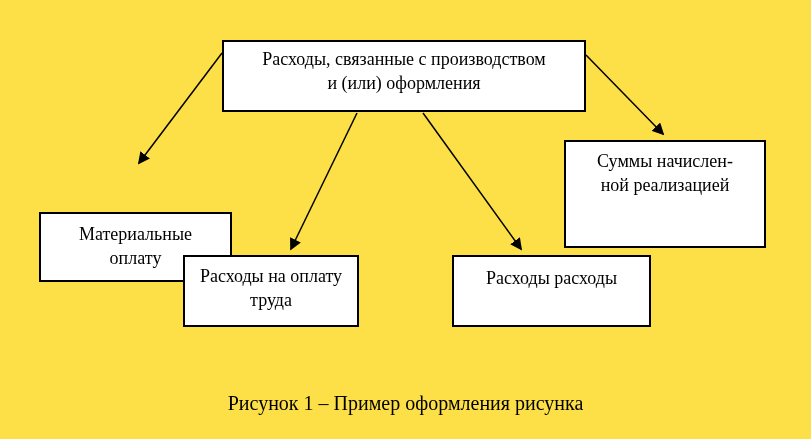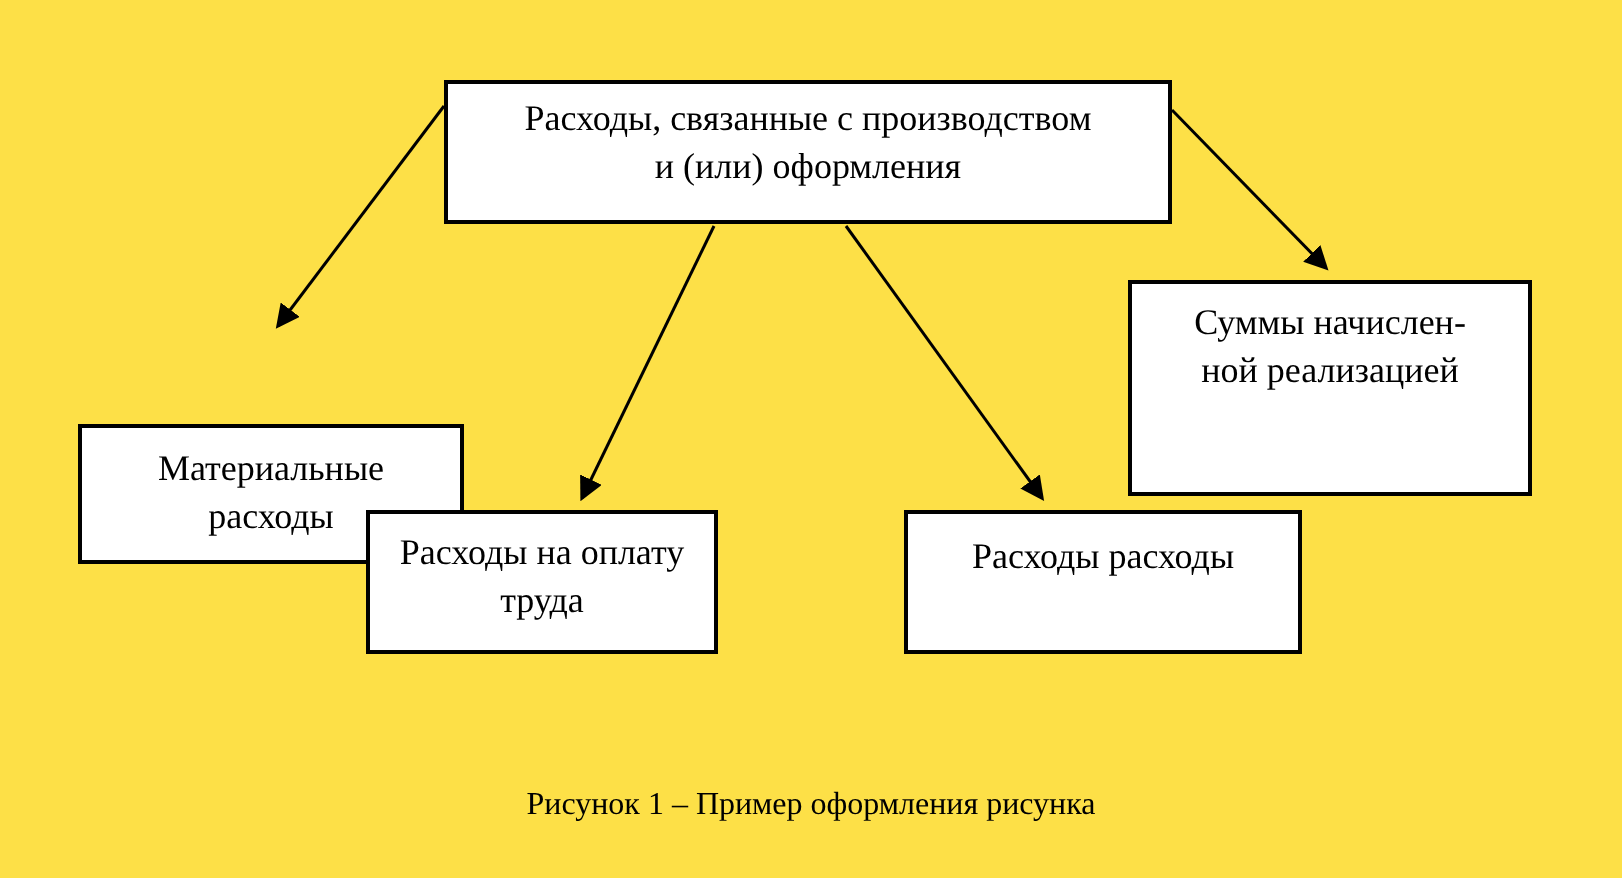--- a/index.html
+++ b/index.html
@@ -41,21 +41,21 @@
   .node-material      { left: 39px;  top: 168px; width: 193px; height: 70px; padding-top: 8px; margin-top: 44px; }
   .node-labor         { left: 183px; top: 255px; width: 176px; height: 72px; padding-top: 7px; }
   .node-other         { left: 452px; top: 255px; width: 199px; height: 72px; padding-top: 9px; }
   .node-amortization  { left: 564px; top: 140px; width: 202px; height: 108px; padding-top: 7px; }
   .caption {
     position: absolute;
     left: 0;
     top: 391px;
     width: 811px;
     text-align: center;
-    font-size: 16px;
+    font-size: 20px;
     line-height: 24px;
   }
 </style>
 </head>
 <body>
 
 <div class="stage">
 
   <svg class="arrows" viewBox="0 0 811 439" xmlns="http://www.w3.org/2000/svg">
     <defs>
@@ -69,21 +69,21 @@
     <line x1="586" y1="55" x2="663" y2="134" stroke="#000000" stroke-width="1.5" marker-end="url(#arrowhead)"></line>
   </svg>
 
   <div class="node node-root">
     <span class="l">Расходы, связанные с производством</span>
     <span class="l">и (или) оформления</span>
   </div>
 
   <div class="node node-material">
     <span class="l">Материальные</span>
-    <span class="l">расходы</span>
+    <span class="l">оплату</span>
   </div>
 
   <div class="node node-labor">
     <span class="l">Расходы на оплату</span>
     <span class="l">труда</span>
   </div>
 
   <div class="node node-other">
     <span class="l">Расходы расходы</span>
   </div>

